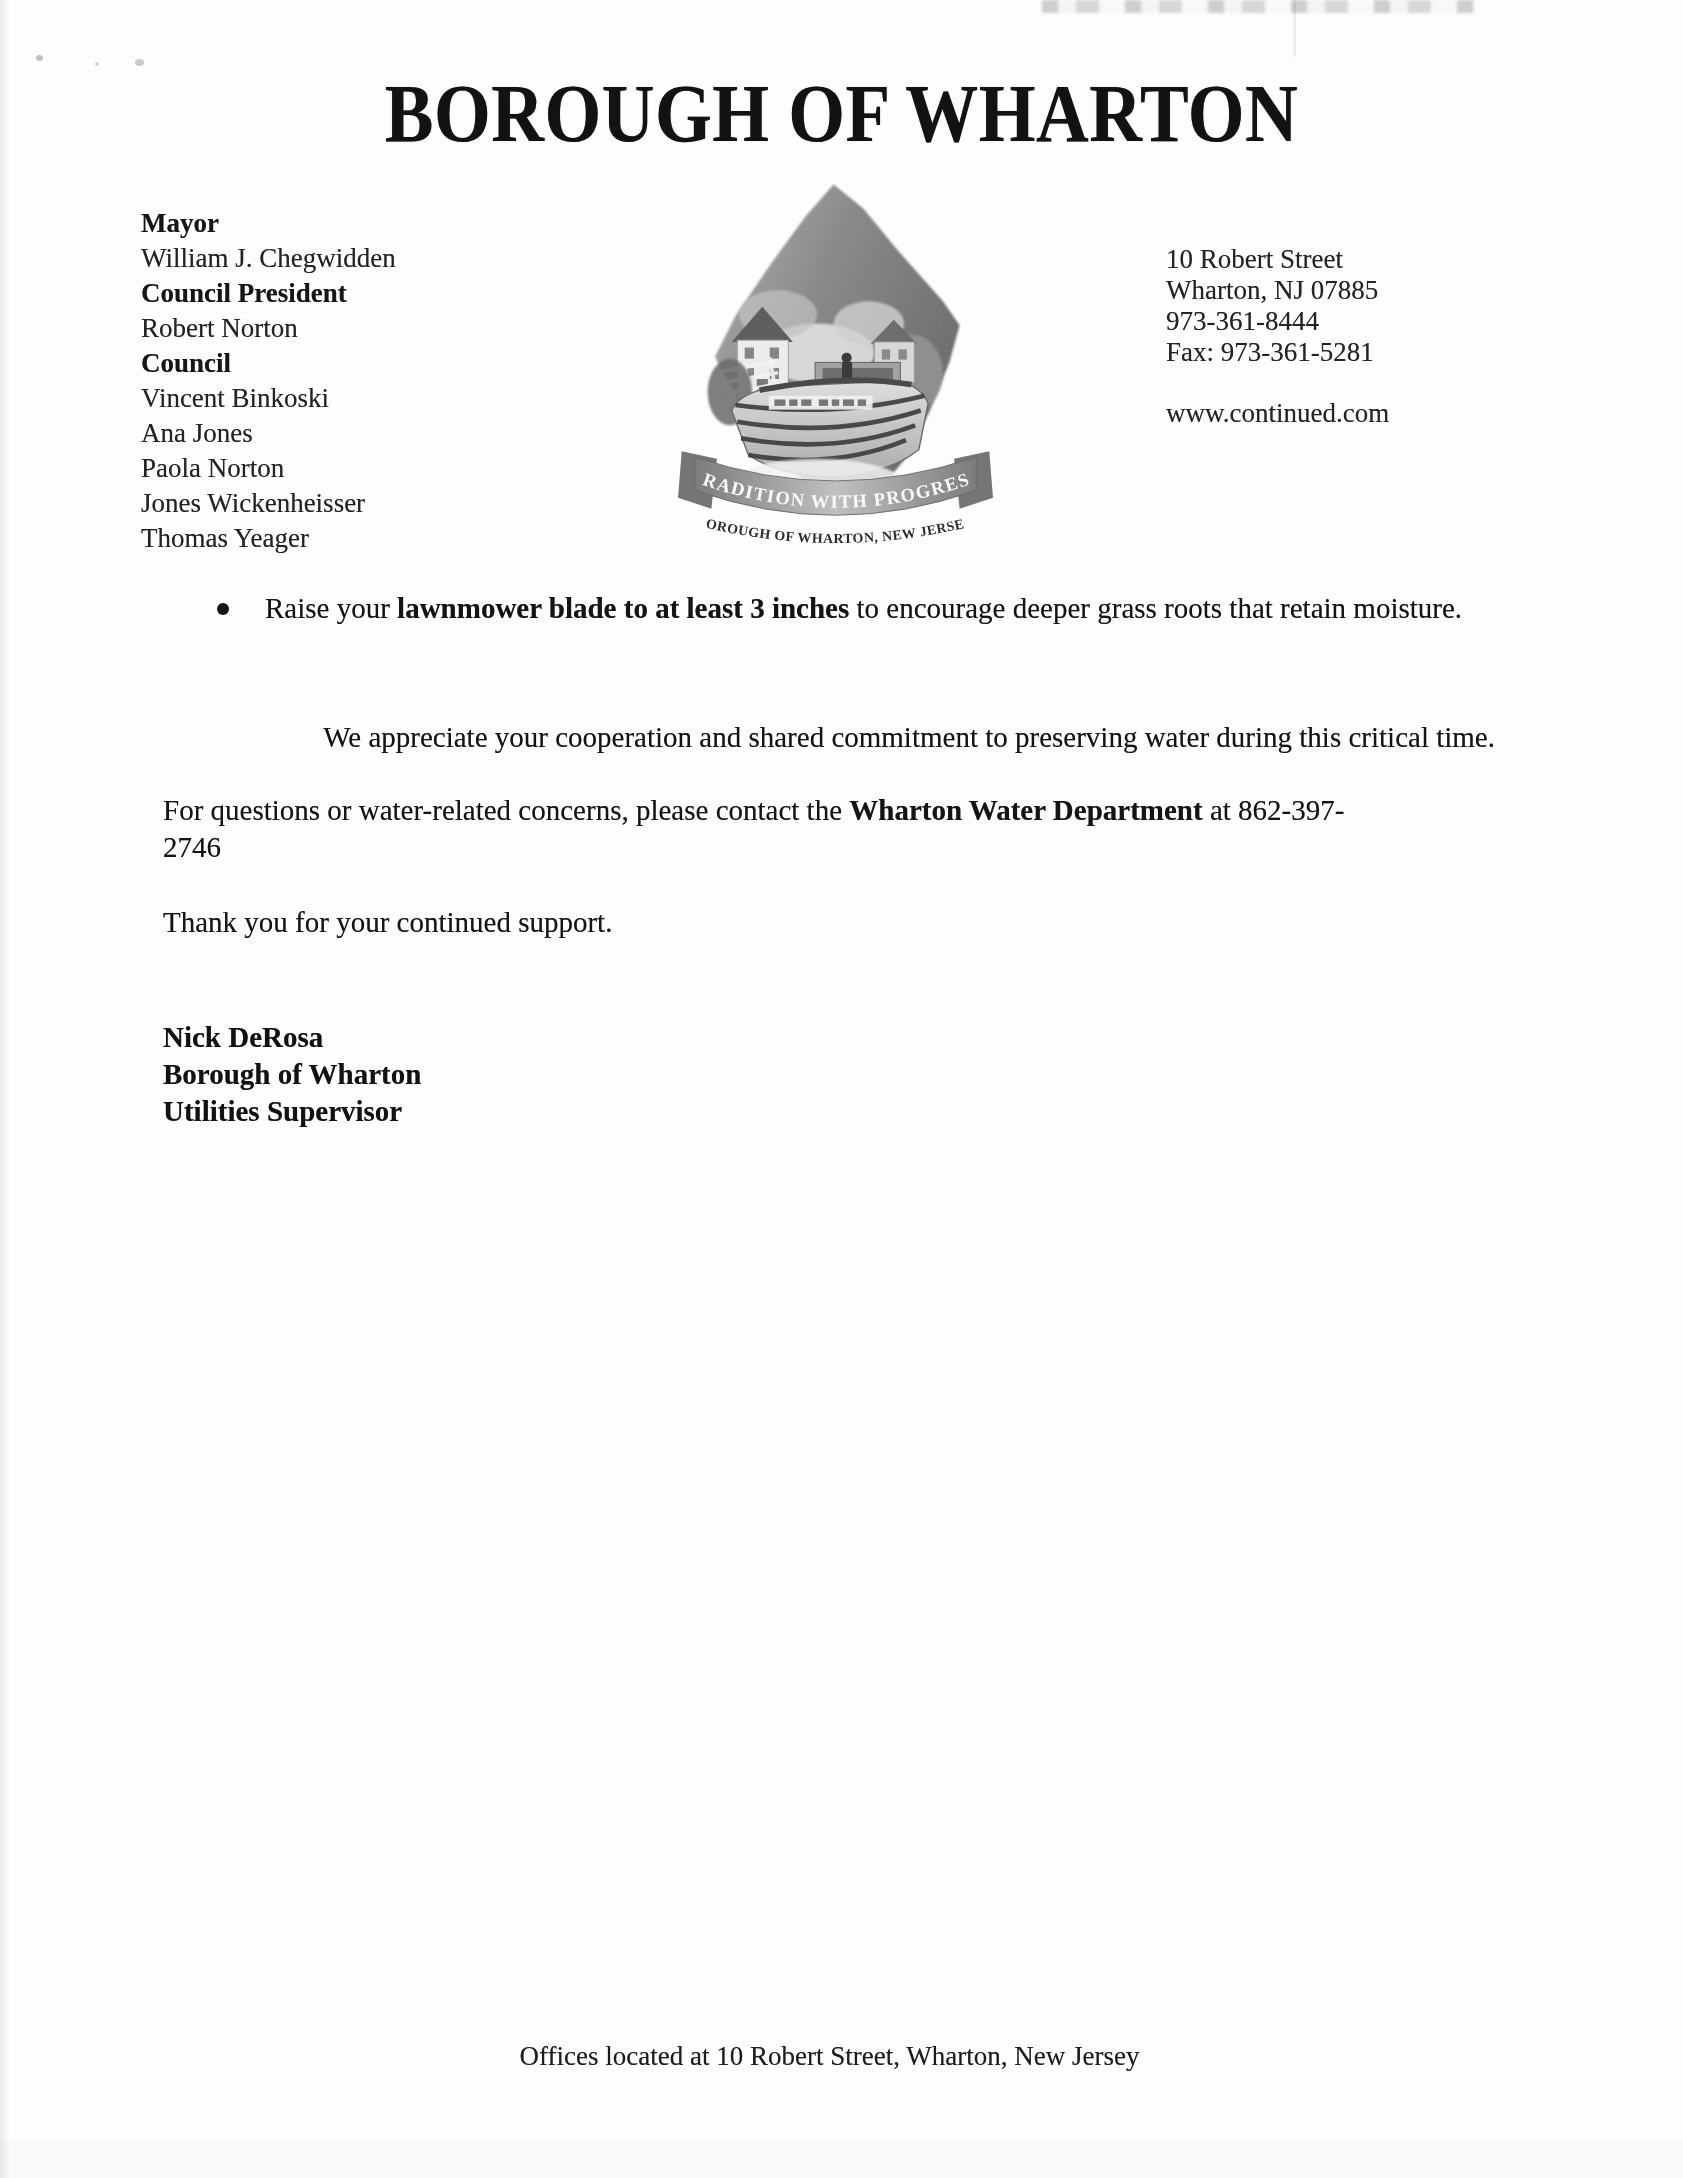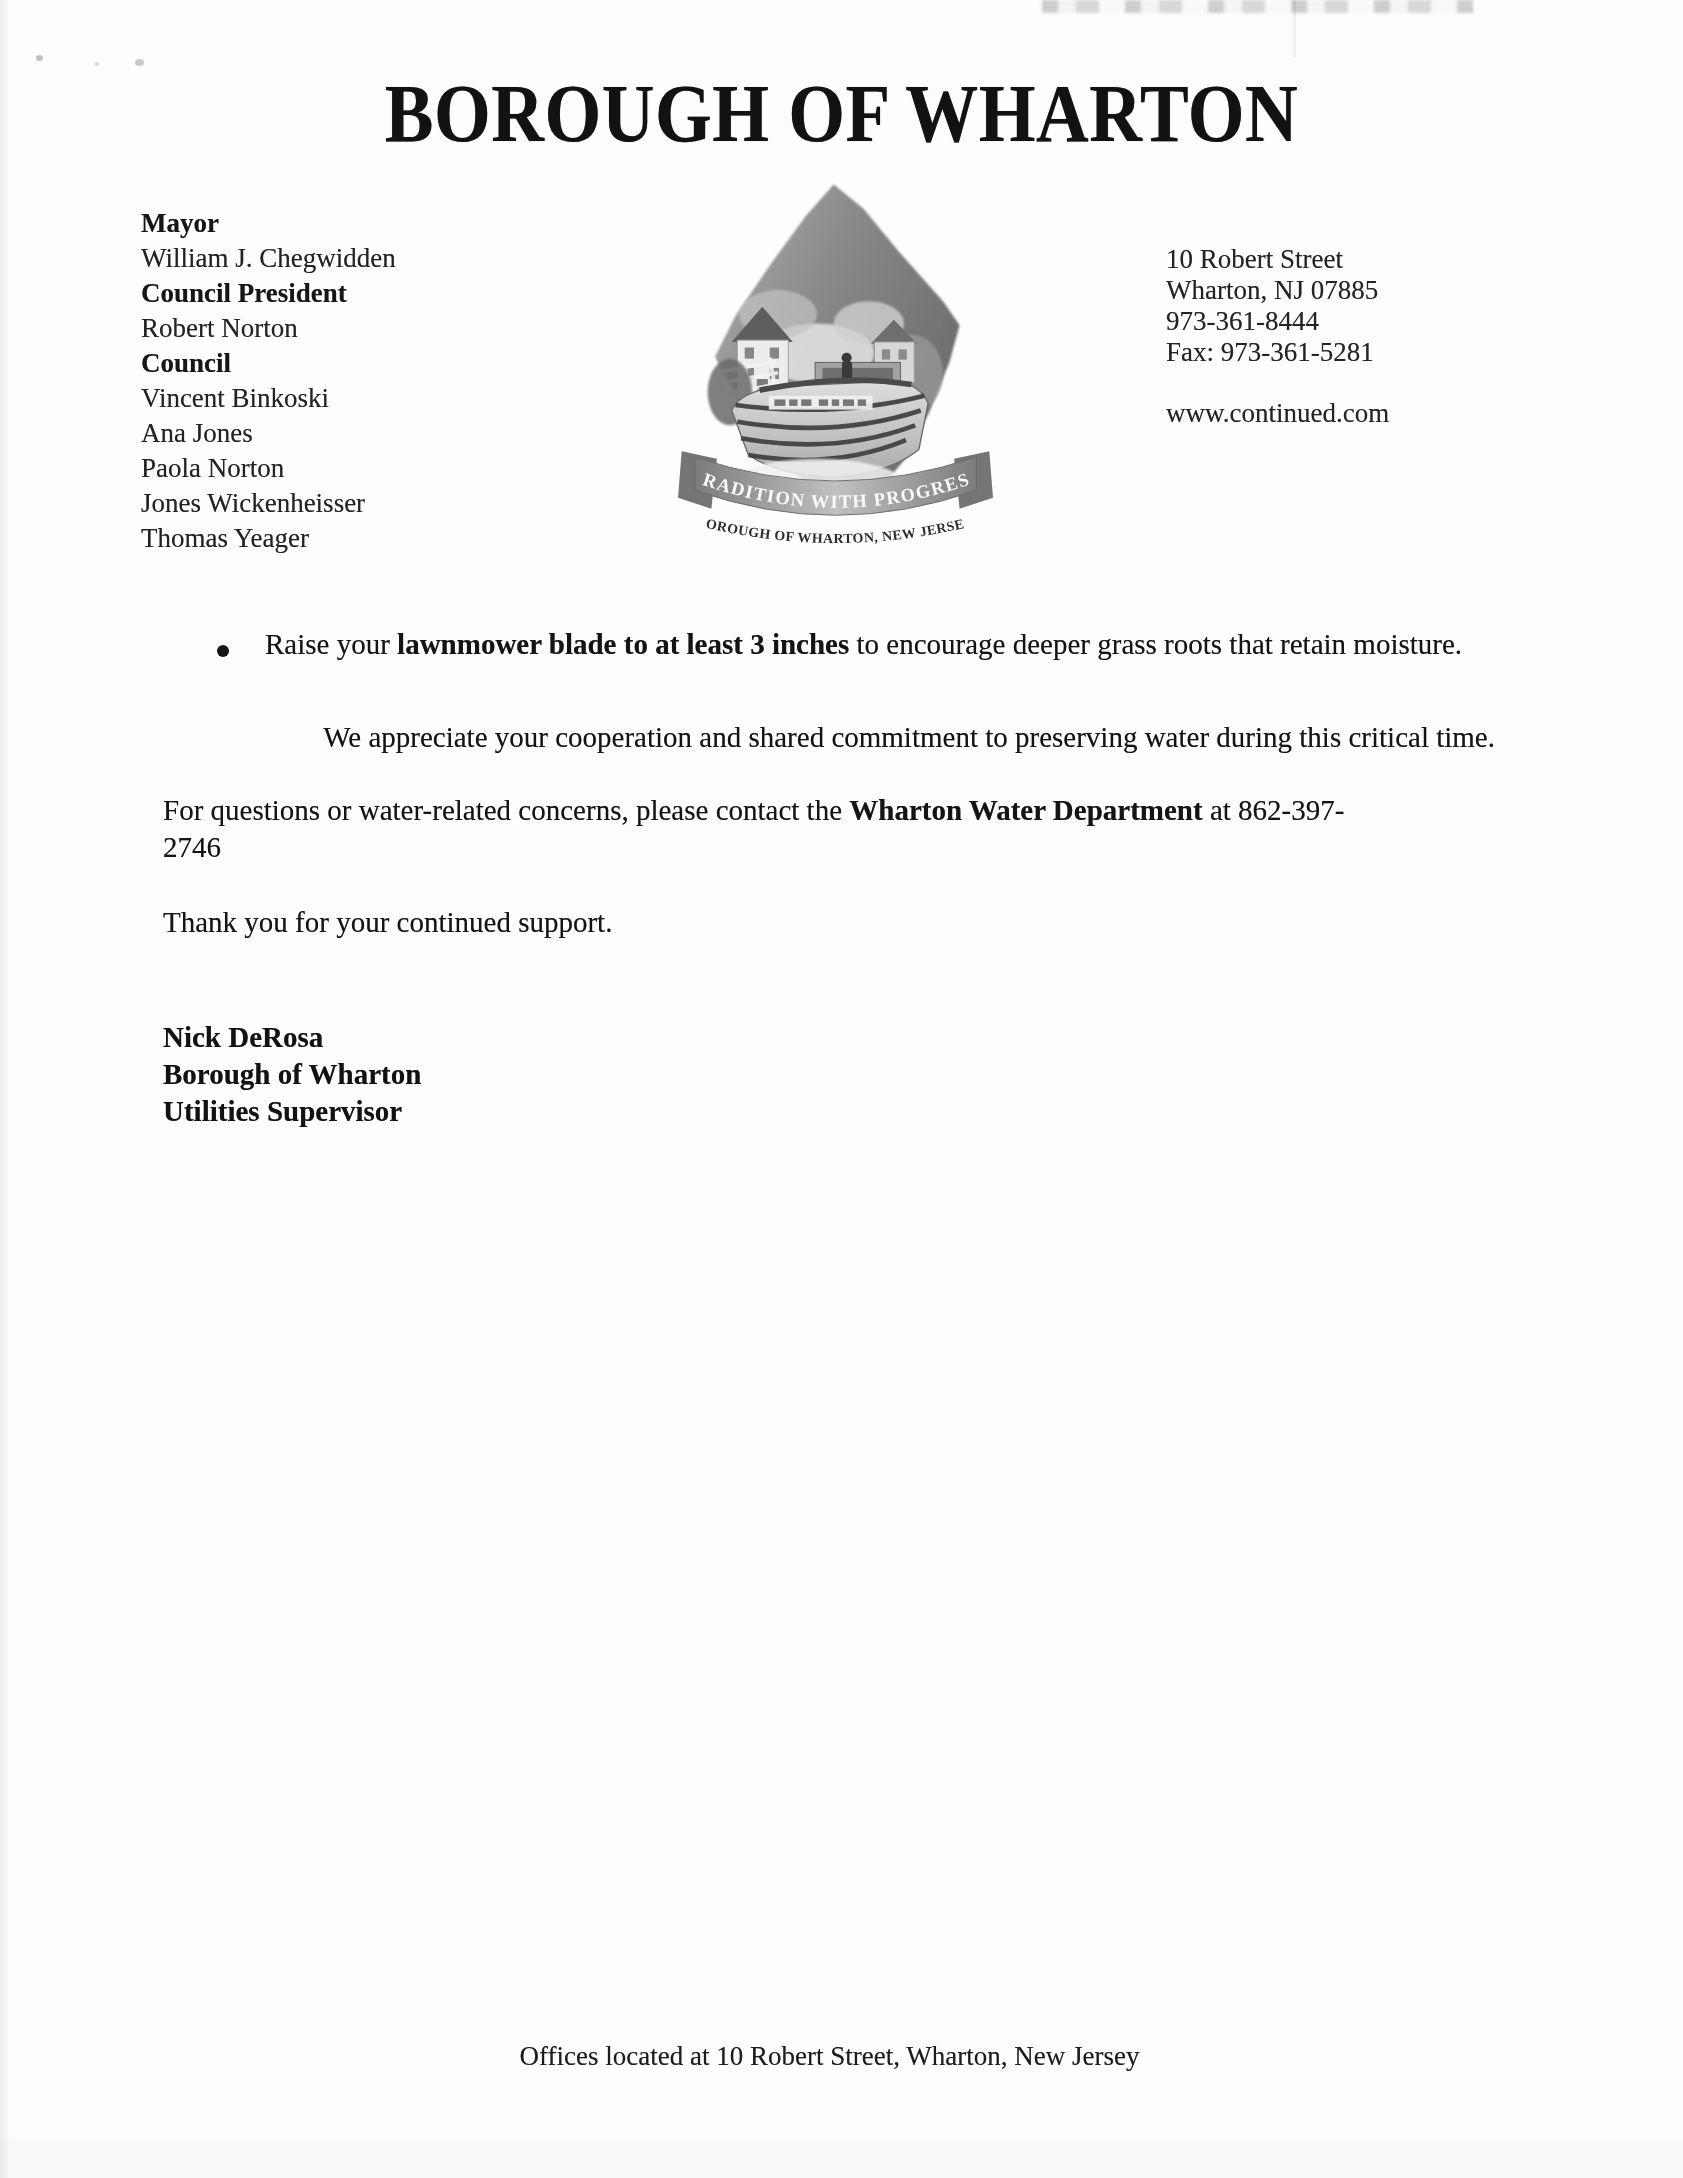--- a/index.html
+++ b/index.html
@@ -31,21 +31,21 @@
   .officials{position:absolute;left:107px;top:206px;font-size:27px;line-height:35px;color:#232323;
     text-shadow:0 0 0.5px rgba(30,30,30,.45);margin-left:34px;}
   .officials .role{font-weight:bold;color:#161616;}
   .contact{position:absolute;left:1166px;top:244px;font-size:27px;line-height:31px;color:#242424;
     text-shadow:0 0 0.5px rgba(30,30,30,.45);}
   .contact .website{margin-top:30px;}
   .seal{position:absolute;left:678px;top:170px;width:315px;height:394px;}
   
   .bodyblock{position:absolute;left:163px;width:1332px;font-size:29px;line-height:37px;margin:0;
     color:#141414;text-shadow:0 0 0.6px rgba(20,20,20,.5);}
-  .bullet-row{top:626px;display:flex;align-items:center;}
+  .bullet-row{top:590px;display:flex;align-items:flex-start;}
   .dot{flex:none;width:12px;height:12px;border-radius:50%;background:#151515;margin:13px 36px 0 54px;}
   .bullet-text{margin:0;flex:1;}
   .p1{top:719px;text-align:right;}
   .p2{top:792px;}
   .p3{top:904px;}
   .signature{top:1019px;font-weight:bold;color:#121212;}
   .footer{position:absolute;left:0;right:0;top:2041px;text-align:center;font-size:27px;color:#1c1c1c;
     transform:translateX(-12px);text-shadow:0 0 0.5px rgba(30,30,30,.45);}
   strong{font-weight:bold;}
 </style>

